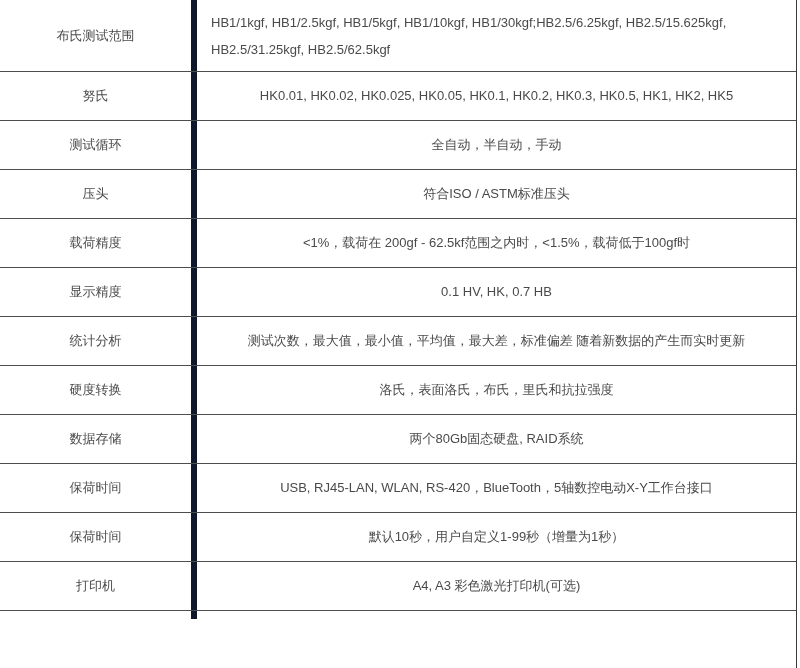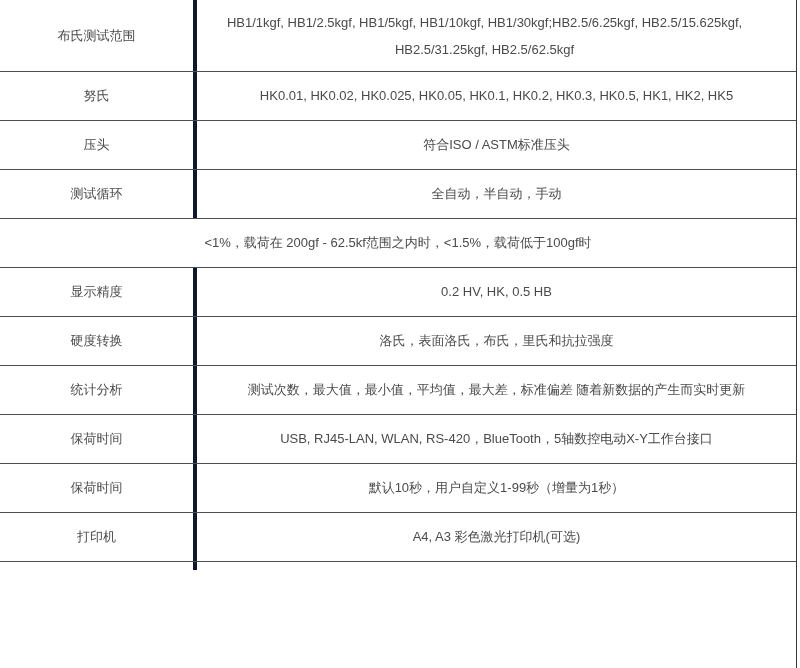--- a/index.html
+++ b/index.html
@@ -36,84 +36,89 @@
     border-bottom: none;
   }
   .cell {
     box-sizing: border-box;
     display: flex;
     align-items: center;
   }
   .cell.label {
     flex: none;
     width: 197px;
-    border-right: 4px solid #0f172a;
+    border-right: 6px solid #0f172a;
     justify-content: center;
     text-align: center;
     padding: 0 8px;
   }
   .cell.value {
     flex: 1;
     justify-content: center;
     text-align: right;
     padding: 0 12px;
     line-height: 20px;
   }
   .row.first .cell.value {
     justify-content: flex-start;
-    text-align: center;
+    text-align: left;
     padding: 0 38px 0 14px;
     line-height: 27px;
   }
 </style>
 </head>
 <body>
 
 <div class="spec-table">
 
   <div class="row first">
     <div class="cell label">布氏测试范围</div>
     <div class="cell value">HB1/1kgf, HB1/2.5kgf, HB1/5kgf, HB1/10kgf, HB1/30kgf;HB2.5/6.25kgf, HB2.5/15.625kgf, HB2.5/31.25kgf, HB2.5/62.5kgf</div>
   </div>
 
   <div class="row">
     <div class="cell label">努氏</div>
     <div class="cell value">HK0.01, HK0.02, HK0.025, HK0.05, HK0.1, HK0.2, HK0.3, HK0.5, HK1, HK2, HK5</div>
   </div>
 
   <div class="row">
+    <div class="cell label">测试循环</div>
+    <div class="cell value">全自动，半自动，手动</div>
+  </div>
+
+  <div class="row">
     <div class="cell label">压头</div>
     <div class="cell value">符合ISO / ASTM标准压头</div>
   </div>
 
-  <div class="row">
-    <div class="cell label">测试循环</div>
-    <div class="cell value">全自动，半自动，手动</div>
-  </div>
-
 
   <div class="row">
+    <div class="cell label">载荷精度</div>
     <div class="cell value">&lt;1%，载荷在 200gf - 62.5kf范围之内时，&lt;1.5%，载荷低于100gf时</div>
   </div>
 
   <div class="row">
     <div class="cell label">显示精度</div>
-    <div class="cell value">0.2 HV, HK, 0.5 HB</div>
+    <div class="cell value">0.1 HV, HK, 0.7 HB</div>
+  </div>
+
+  <div class="row">
+    <div class="cell label">统计分析</div>
+    <div class="cell value">测试次数，最大值，最小值，平均值，最大差，标准偏差 随着新数据的产生而实时更新</div>
   </div>
 
   <div class="row">
     <div class="cell label">硬度转换</div>
     <div class="cell value">洛氏，表面洛氏，布氏，里氏和抗拉强度</div>
   </div>
 
   <div class="row">
-    <div class="cell label">统计分析</div>
-    <div class="cell value">测试次数，最大值，最小值，平均值，最大差，标准偏差 随着新数据的产生而实时更新</div>
+    <div class="cell label">数据存储</div>
+    <div class="cell value">两个80Gb固态硬盘, RAID系统</div>
   </div>
-
 
   <div class="row">
     <div class="cell label">保荷时间</div>
     <div class="cell value">USB, RJ45-LAN, WLAN, RS-420，BlueTooth，5轴数控电动X-Y工作台接口</div>
   </div>
 
   <div class="row">
     <div class="cell label">保荷时间</div>
     <div class="cell value">默认10秒，用户自定义1-99秒（增量为1秒）</div>
   </div>

